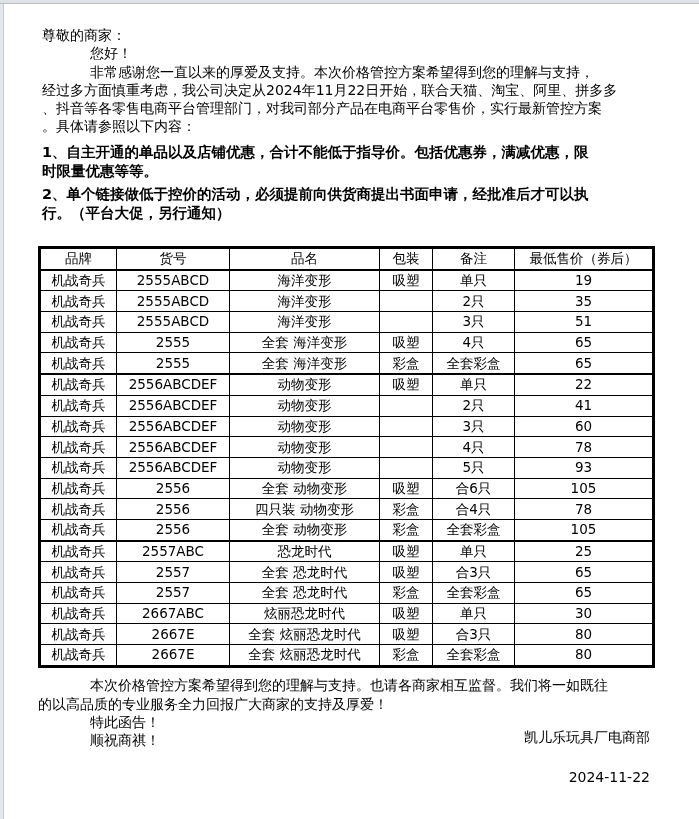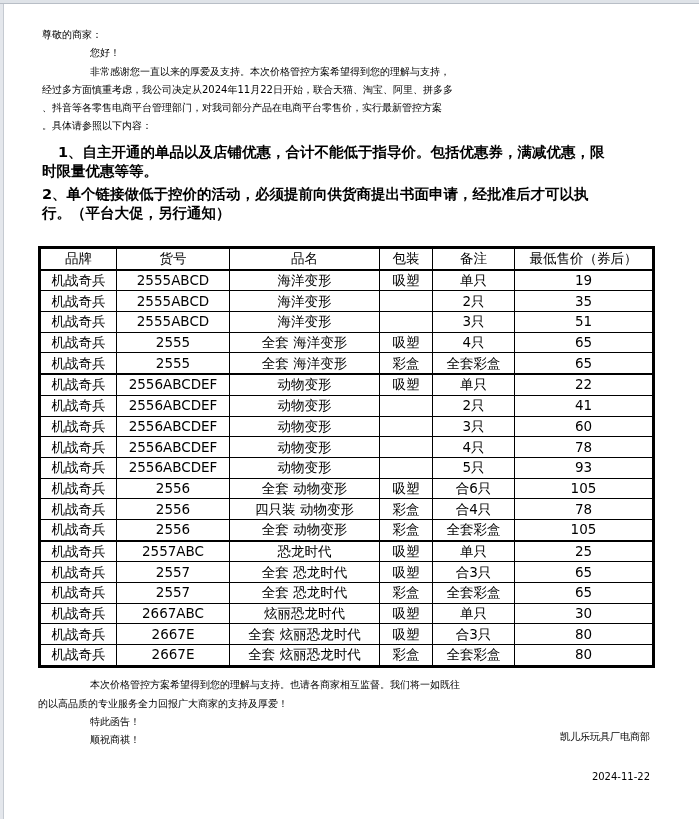--- a/index.html
+++ b/index.html
@@ -2,21 +2,21 @@
 <html><head>
 <meta charset="utf-8">
 <style>
   html, body { margin:0; padding:0; }
   body {
     width:699px; height:819px; background:#ffffff; position:relative; overflow:hidden;
     font-family:"DejaVu Sans","Liberation Sans",sans-serif; color:#000;
   }
   .colhdr { position:absolute; left:0; top:0; width:699px; height:3px; background:#dfe3e8; border-bottom:1px solid #b8bec6; }
   .rowhdr { position:absolute; left:0; top:4px; width:3px; height:815px; background:#e4e7ec; border-right:1px solid #c5cad1; }
-  .p { position:absolute; font-size:10px; line-height:18px; white-space:nowrap; }
+  .p { position:absolute; font-size:14px; line-height:18px; white-space:nowrap; }
   .b { font-weight:bold; font-size:14.5px; line-height:20px; }
   table.price {
     position:absolute; left:38px; top:246px; width:614px;
     border-collapse:collapse; border:3px solid #000; table-layout:fixed;
   }
   table.price td, table.price th {
     border:1px solid #000; height:19.7px; padding:0; text-align:center;
     font-size:13.5px; font-weight:normal; line-height:19px; overflow:hidden; white-space:nowrap;
   }
   table.price tr.grp td { border-top:2px solid #000; }
@@ -28,21 +28,21 @@
 <div class="colhdr"></div>
 <div class="rowhdr"></div>
 
 <div class="p" style="left:42px;top:26px;">尊敬的商家：</div>
 <div class="p" style="left:90px;top:44px;">您好！</div>
 <div class="p" style="left:90px;top:63px;">非常感谢您一直以来的厚爱及支持。本次价格管控方案希望得到您的理解与支持，</div>
 <div class="p" style="left:42px;top:81px;">经过多方面慎重考虑，我公司决定从2024年11月22日开始，联合天猫、淘宝、阿里、拼多多</div>
 <div class="p" style="left:42px;top:99px;">、抖音等各零售电商平台管理部门，对我司部分产品在电商平台零售价，实行最新管控方案</div>
 <div class="p" style="left:42px;top:117px;">。具体请参照以下内容：</div>
 
-<div class="p b" style="left:42px;top:142px;margin-left:16px;">1、自主开通的单品以及店铺优惠，合计不能低于指导价。包括优惠券，满减优惠，限</div>
+<div class="p b" style="left:42px;top:142px;">1、自主开通的单品以及店铺优惠，合计不能低于指导价。包括优惠券，满减优惠，限</div>
 <div class="p b" style="left:42px;top:161px;">时限量优惠等等。</div>
 <div class="p b" style="left:42px;top:184px;">2、单个链接做低于控价的活动，必须提前向供货商提出书面申请，经批准后才可以执</div>
 <div class="p b" style="left:42px;top:203px;">行。（平台大促，另行通知）</div>
 
 <table class="price">
   <colgroup>
     <col style="width:77px">
       <col style="width:113px">
       <col style="width:150px">
     <col style="width:53px">

